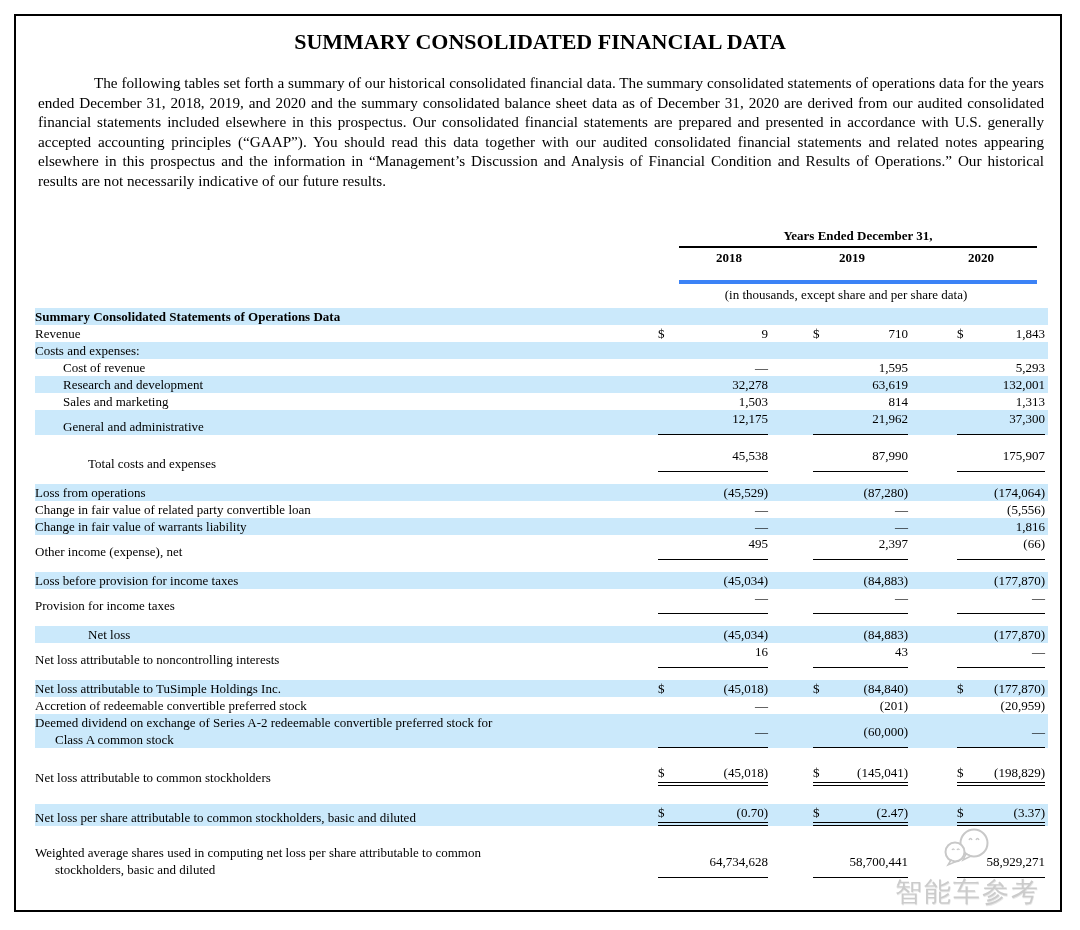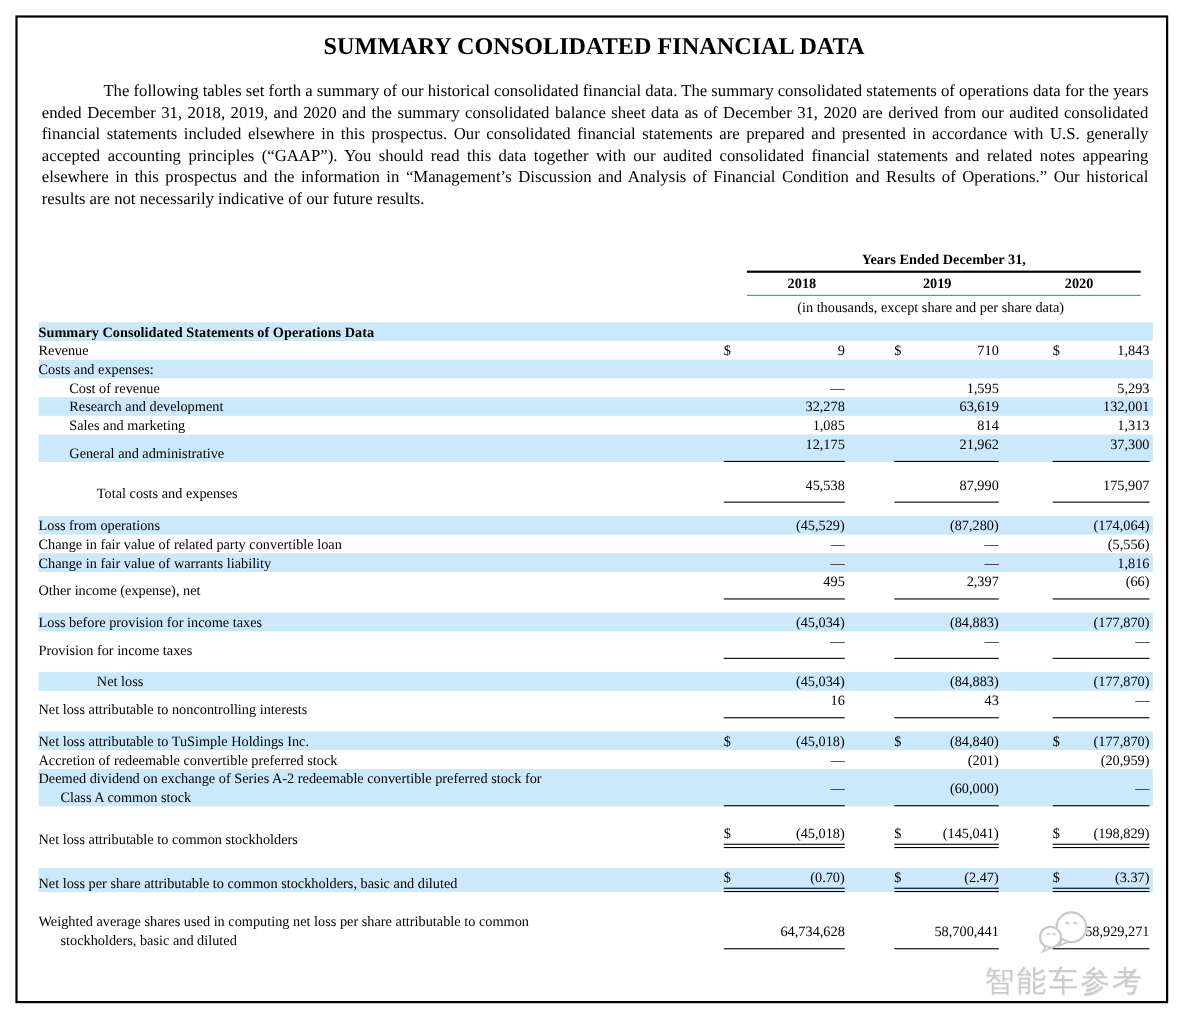--- a/index.html
+++ b/index.html
@@ -25,22 +25,22 @@
 
   
   .thead { margin-left:609px; width:404px; }
   .years-line {
     margin-left:35px; margin-right:11px; text-align:center;
     font-weight:bold; border-bottom:2px solid #000; padding-bottom:1px;
     line-height:18px;
   }
   .year-cols {
     display:flex; margin-left:35px; margin-right:11px;
-    border-bottom:1px solid #3b82f6; font-weight:bold; line-height:19px;
-    padding-bottom:1px;
+    border-bottom:4px solid #3b82f6; font-weight:bold; line-height:19px;
+    padding-bottom:13px;
   }
   .yc { text-align:center; }
   .yc-1 { flex:0 0 100px; }
   .yc-2 { flex:1; }
   .yc-3 { flex:0 0 112px; }
   .head-note { text-align:center; line-height:20px; margin-top:1px; }
 
   
   .tbody { margin-top:3px; }
   .trow { display:flex; align-items:flex-end; min-height:17px; line-height:17px; padding-right:3px; }
@@ -167,21 +167,21 @@
     <div class="vg vg3">
             <span class="sign"></span>
             <span class="val">132,001</span>
           </div>
   </div>
 
   <div class="trow">
     <div class="tlabel indent1"><span class="l1">Sales and marketing</span></div>
     <div class="vg vg1">
             <span class="sign"></span>
-            <span class="val">1,085</span>
+            <span class="val">1,503</span>
           </div>
     <div class="vg vg2">
             <span class="sign"></span>
             <span class="val">814</span>
           </div>
     <div class="vg vg3">
             <span class="sign"></span>
             <span class="val">1,313</span>
           </div>
   </div>

